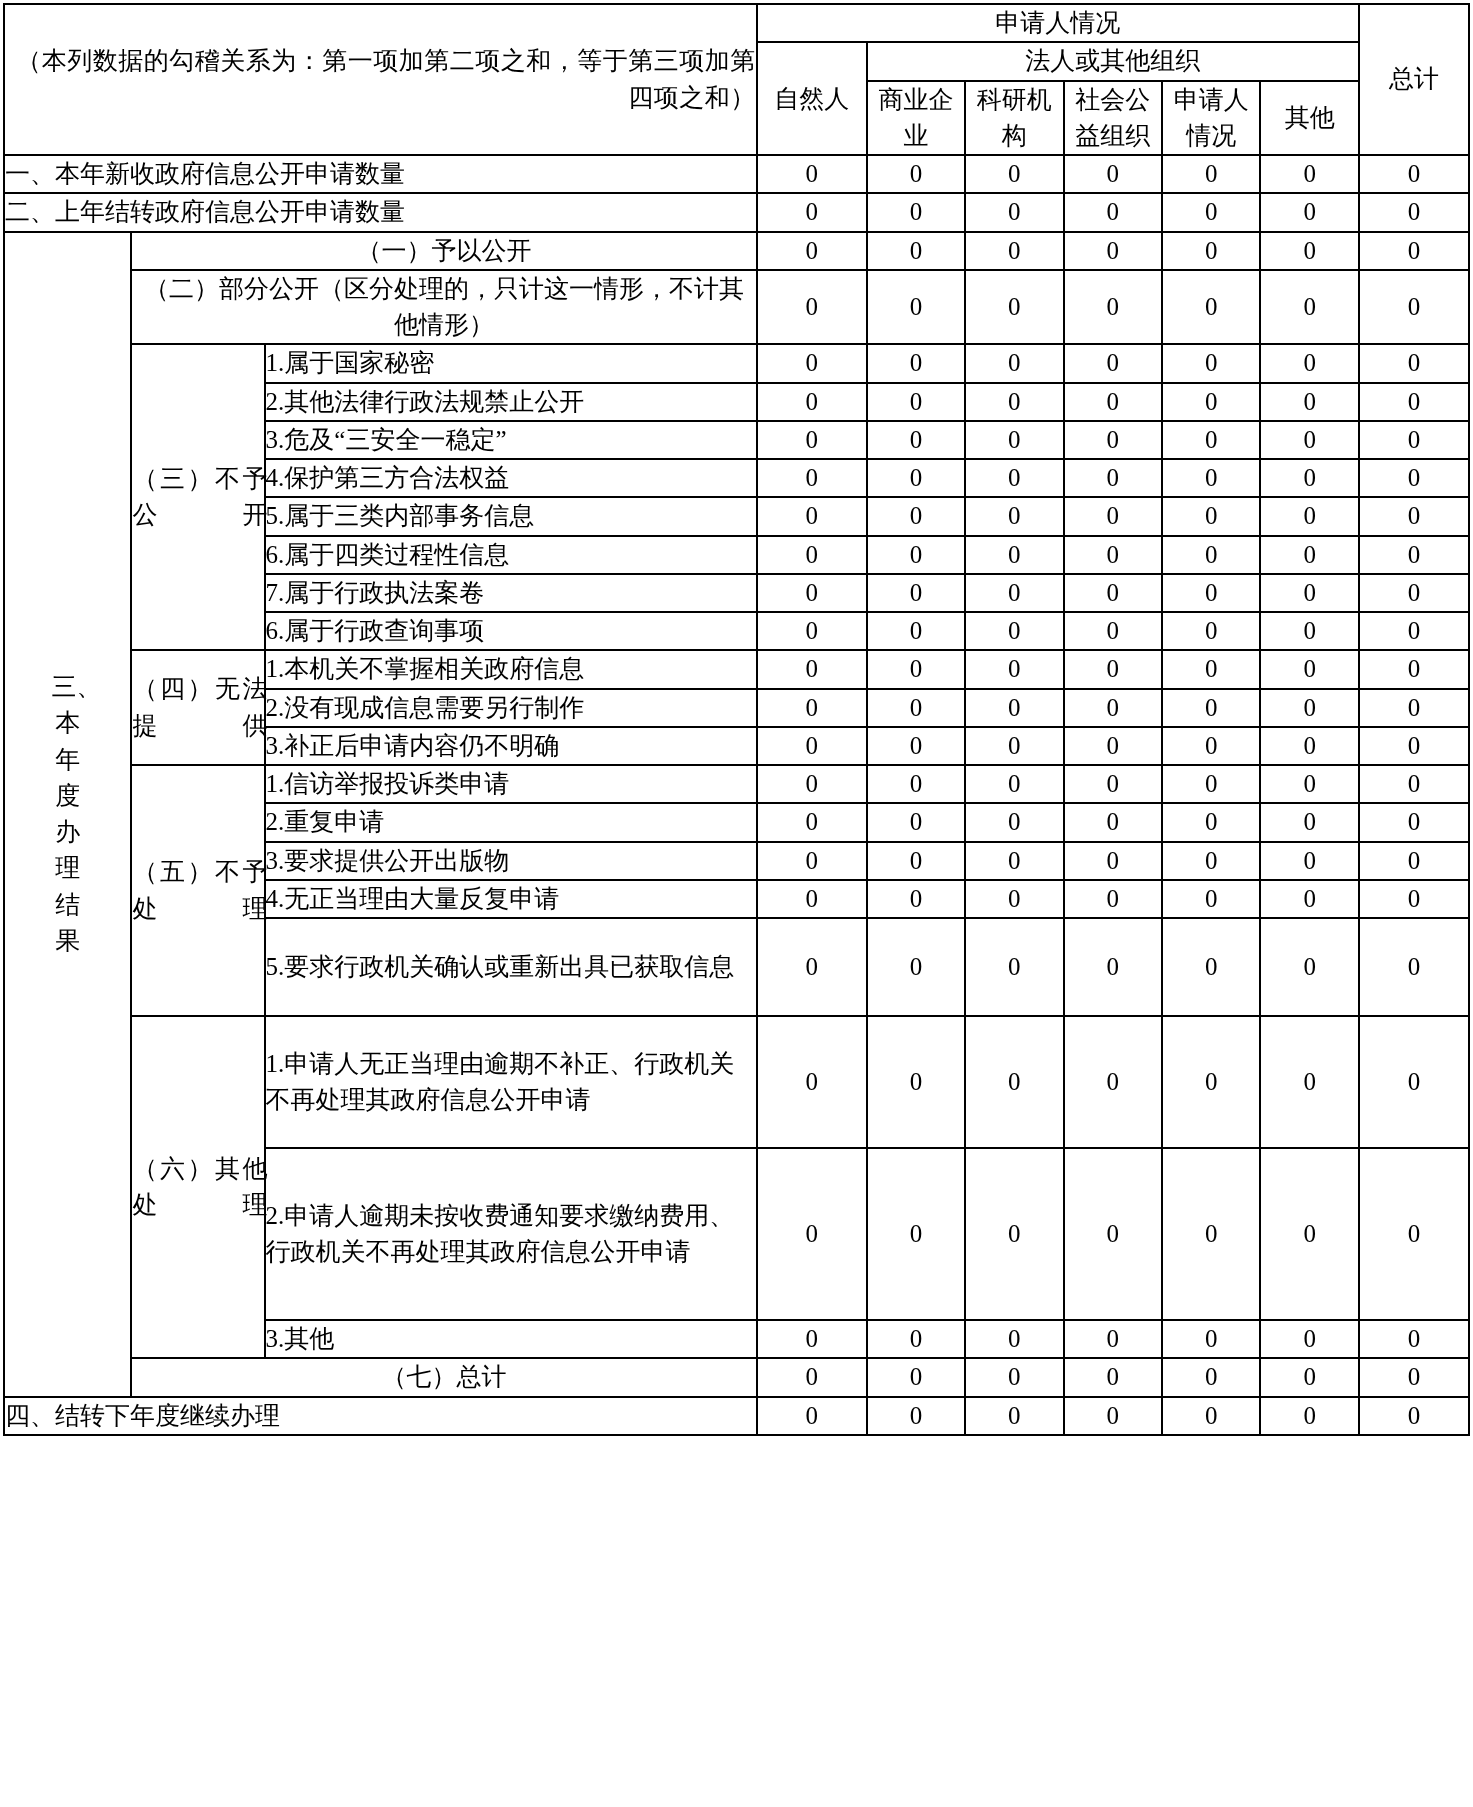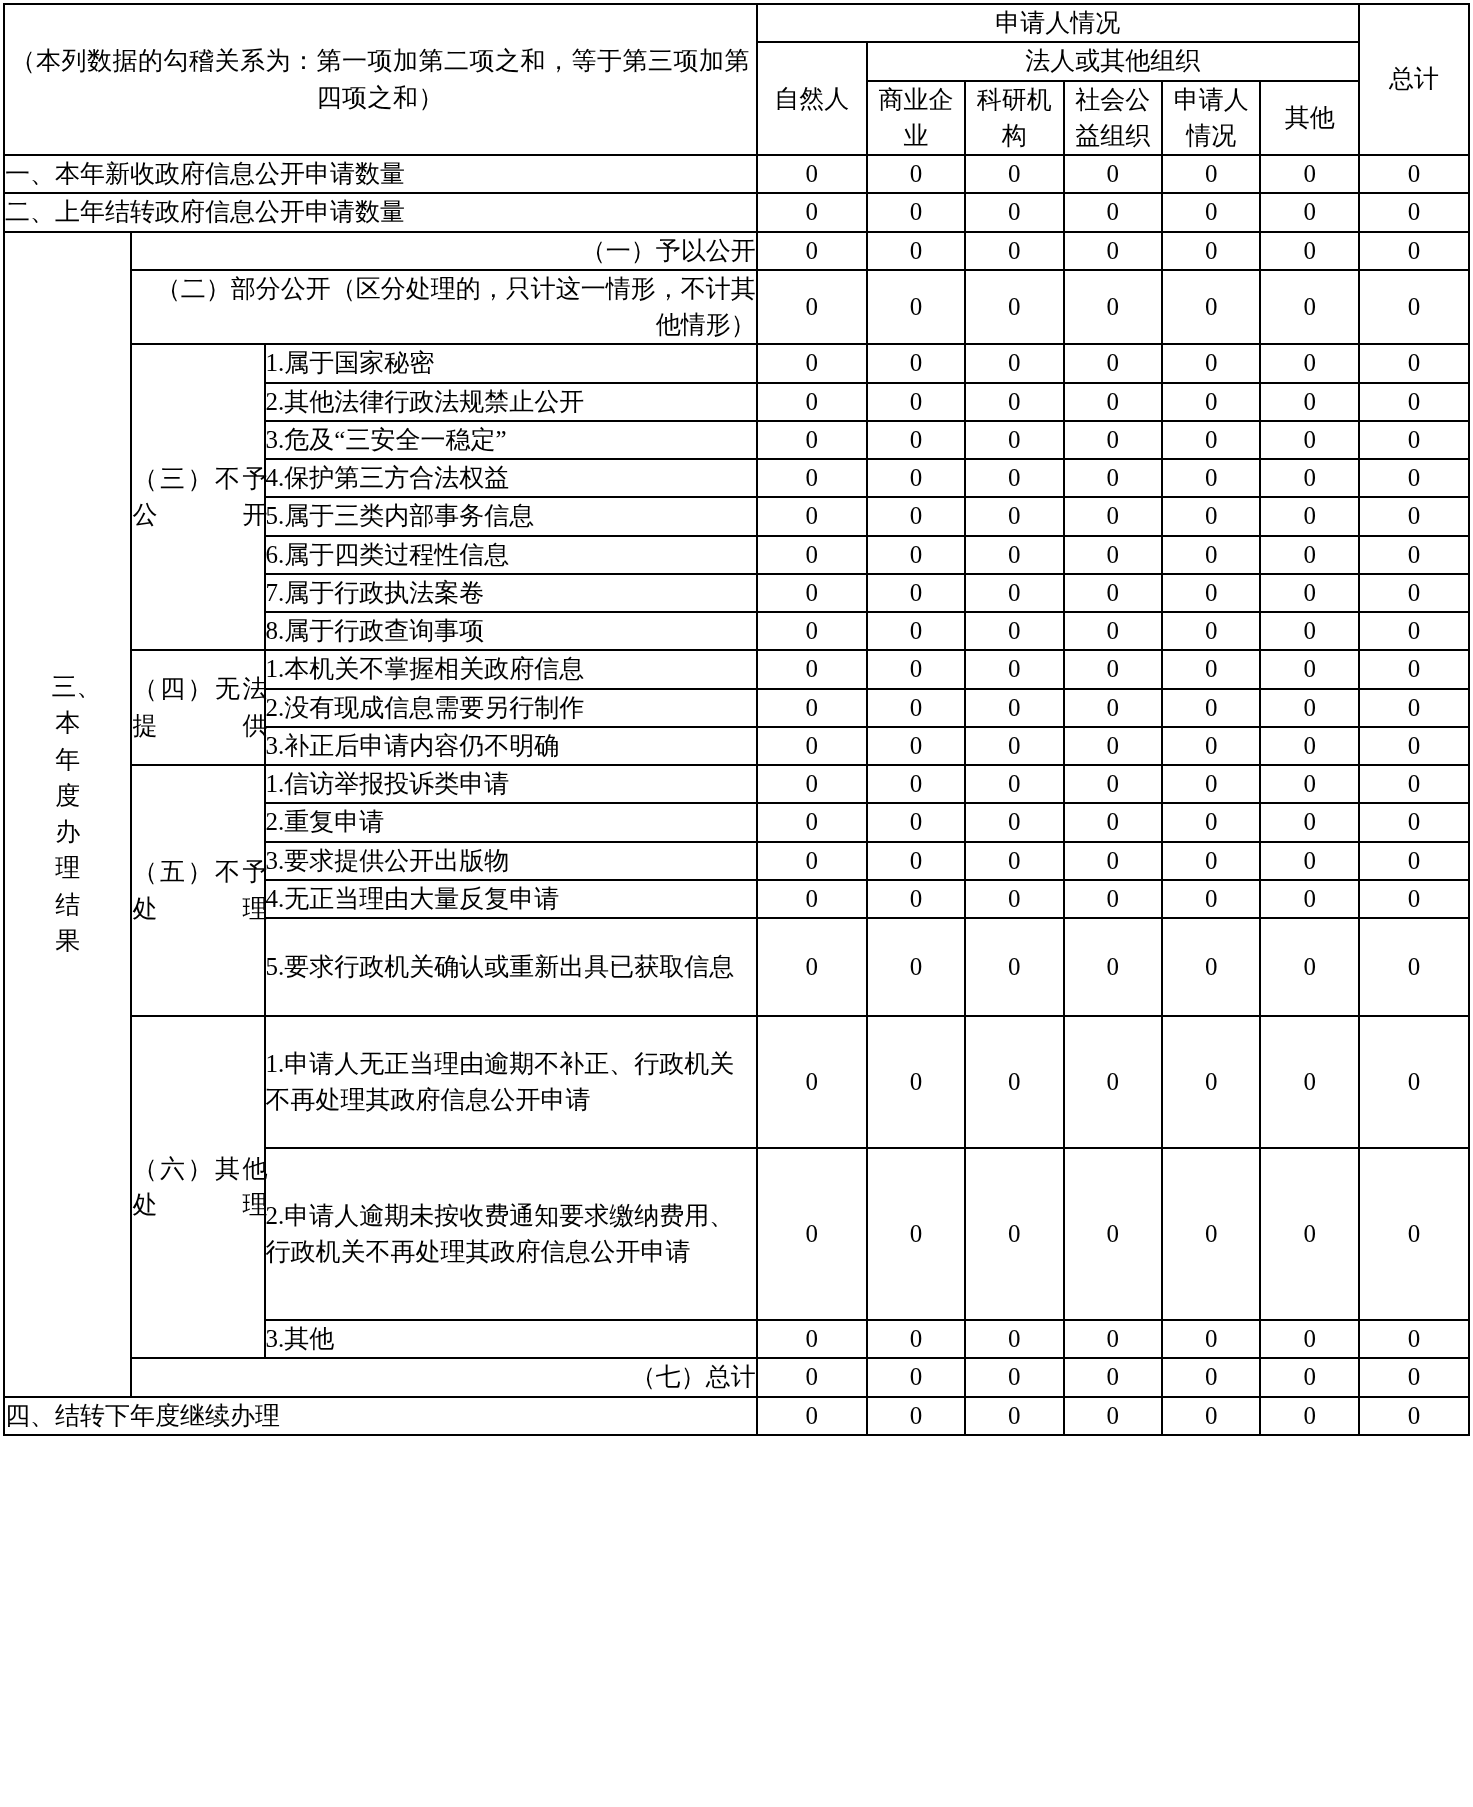--- a/index.html
+++ b/index.html
@@ -37,35 +37,35 @@
   .hdr {
     text-align: center;
     font-size: 25px;
     padding: 8px 2px;
   }
   .hdr-big { font-size: 26px; }
   .note {
     font-size: 25px;
     line-height: 1.85;
     padding: 10px 14px 10px 18px;
-    text-align: center;
+    text-align: right;
     letter-spacing: 0.5px;
     margin-left: 16px;
   }
   .rowlabel {
     font-size: 25px;
     padding: 6px 4px 6px 10px;
     text-align: left;
     line-height: 1.5;
     margin-top: 27px;
   }
   .rowlabel-ind {
     font-size: 25px;
     padding: 6px 4px 6px 26px;
-    text-align: right;
+    text-align: center;
     line-height: 1.55;
   }
   .rowlabel-sub {
     font-size: 25px;
     padding: 6px 4px 6px 14px;
     text-align: left;
     line-height: 1.55;
     font-family: Liberation Serif, serif;
   }
   .num {
@@ -252,21 +252,21 @@
     <td class="rowlabel-sub">7.属于行政执法案卷</td>
     <td class="num">0</td>
     <td class="num">0</td>
     <td class="num">0</td>
     <td class="num">0</td>
     <td class="num">0</td>
     <td class="num">0</td>
     <td class="num">0</td>
   </tr>
   <tr>
-    <td class="rowlabel-sub">8.属于行政查询事项</td>
+    <td class="rowlabel-sub">6.属于行政查询事项</td>
     <td class="num">0</td>
     <td class="num">0</td>
     <td class="num">0</td>
     <td class="num">0</td>
     <td class="num">0</td>
     <td class="num">0</td>
     <td class="num">0</td>
   </tr>
 
   <tr>

